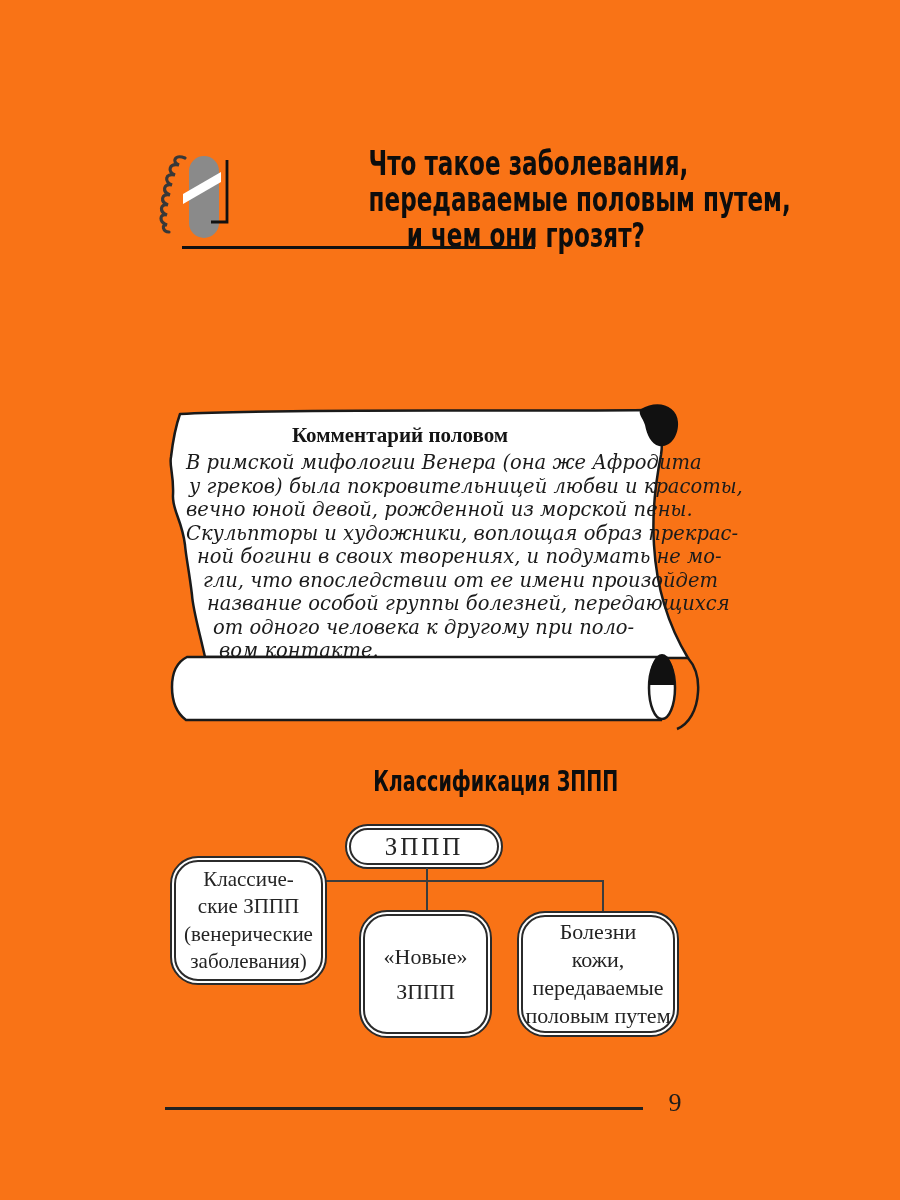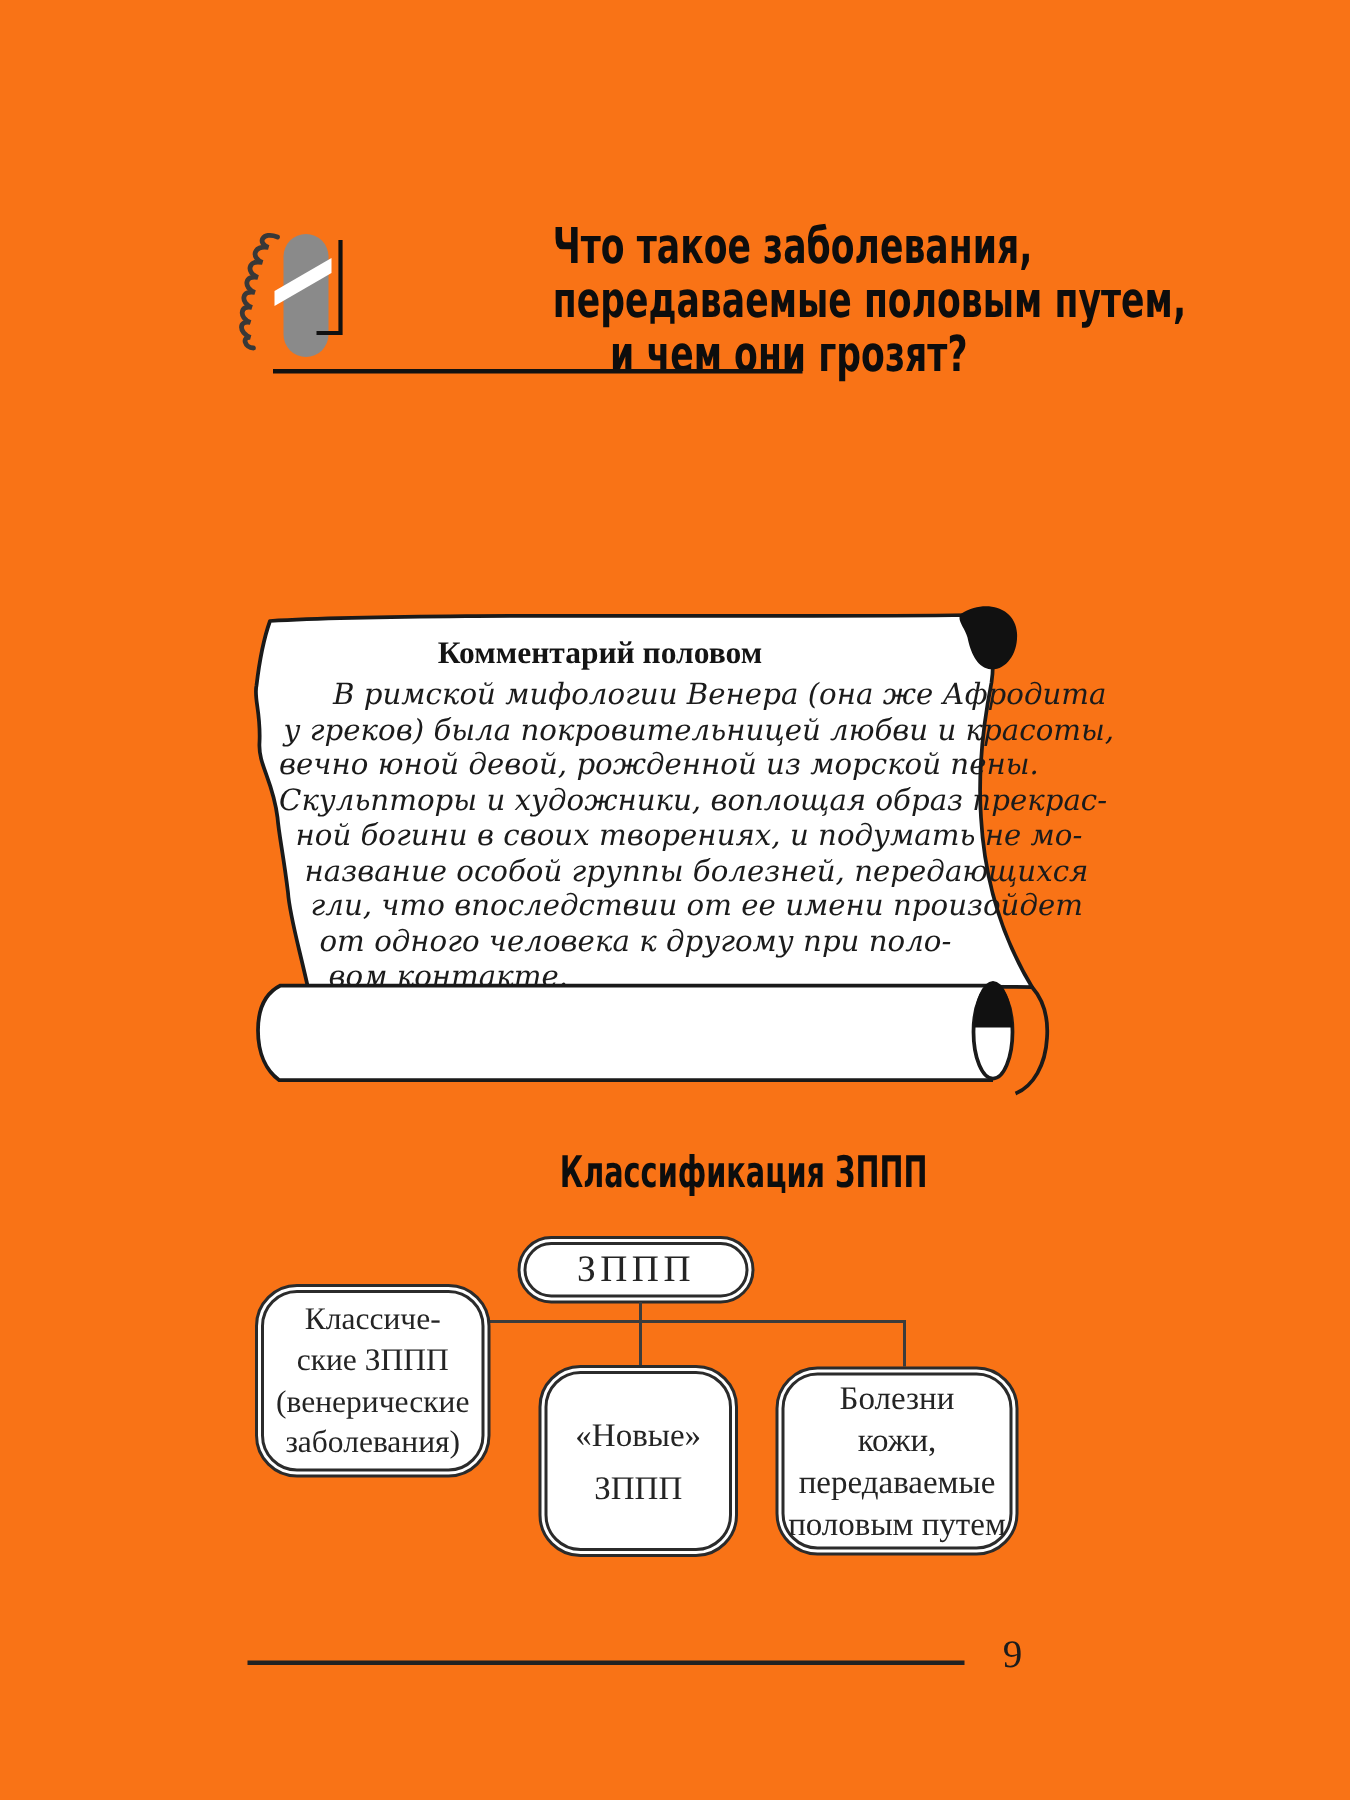--- a/index.html
+++ b/index.html
@@ -19,21 +19,21 @@
   .intro .p-line{white-space:nowrap;}
   .intro .p-line:first-child{padding-left:38px;}
 
   
   .scroll-art{position:absolute;left:165px;top:395px;width:535px;height:340px;}
   .note-title{position:absolute;left:185px;top:423px;width:430px;text-align:center;
         font-weight:bold;font-size:21px;color:#141414;}
   .note-lines{position:absolute;left:186px;top:451px;width:470px;
         font-family:"DejaVu Serif",serif;font-style:italic;font-size:19.5px;line-height:23.5px;color:#1b1b1b;}
   .note-line{white-space:nowrap;}
-  .note-line:nth-child(1){margin-left:36px;}
+  .note-line:nth-child(1){}
   .note-line:nth-child(2){margin-left:3px;}
   .note-line:nth-child(3){margin-left:0px;}
   .note-line:nth-child(4){margin-left:0;}
   .note-line:nth-child(5){margin-left:11px;}
   .note-line:nth-child(6){margin-left:17px;}
   .note-line:nth-child(7){margin-left:21px;}
   .note-line:nth-child(8){margin-left:27px;}
   .note-line:nth-child(9){margin-left:33px;}
 
   
@@ -108,22 +108,22 @@
     </svg>
   </div>
 
   <div class="note-title">Комментарий половом</div>
   <div class="note-lines">
     <div class="note-line">В римской мифологии Венера (она же Афродита</div>
     <div class="note-line">у греков) была покровительницей любви и красоты,</div>
     <div class="note-line">вечно юной девой, рожденной из морской пены.</div>
     <div class="note-line">Скульпторы и художники, воплощая образ прекрас-</div>
     <div class="note-line">ной богини в своих творениях, и подумать не мо-</div>
+    <div class="note-line">гли, что впоследствии от ее имени произойдет</div>
     <div class="note-line">название особой группы болезней, передающихся</div>
-    <div class="note-line">гли, что впоследствии от ее имени произойдет</div>
     <div class="note-line">от одного человека к другому при поло-</div>
     <div class="note-line">вом контакте.</div>
   </div>
 
   <div class="class-heading">
     <span class="h-inner">Классификация ЗППП</span>
   </div>
 
   <div class="dbox root-box">
     <span>ЗППП</span>

